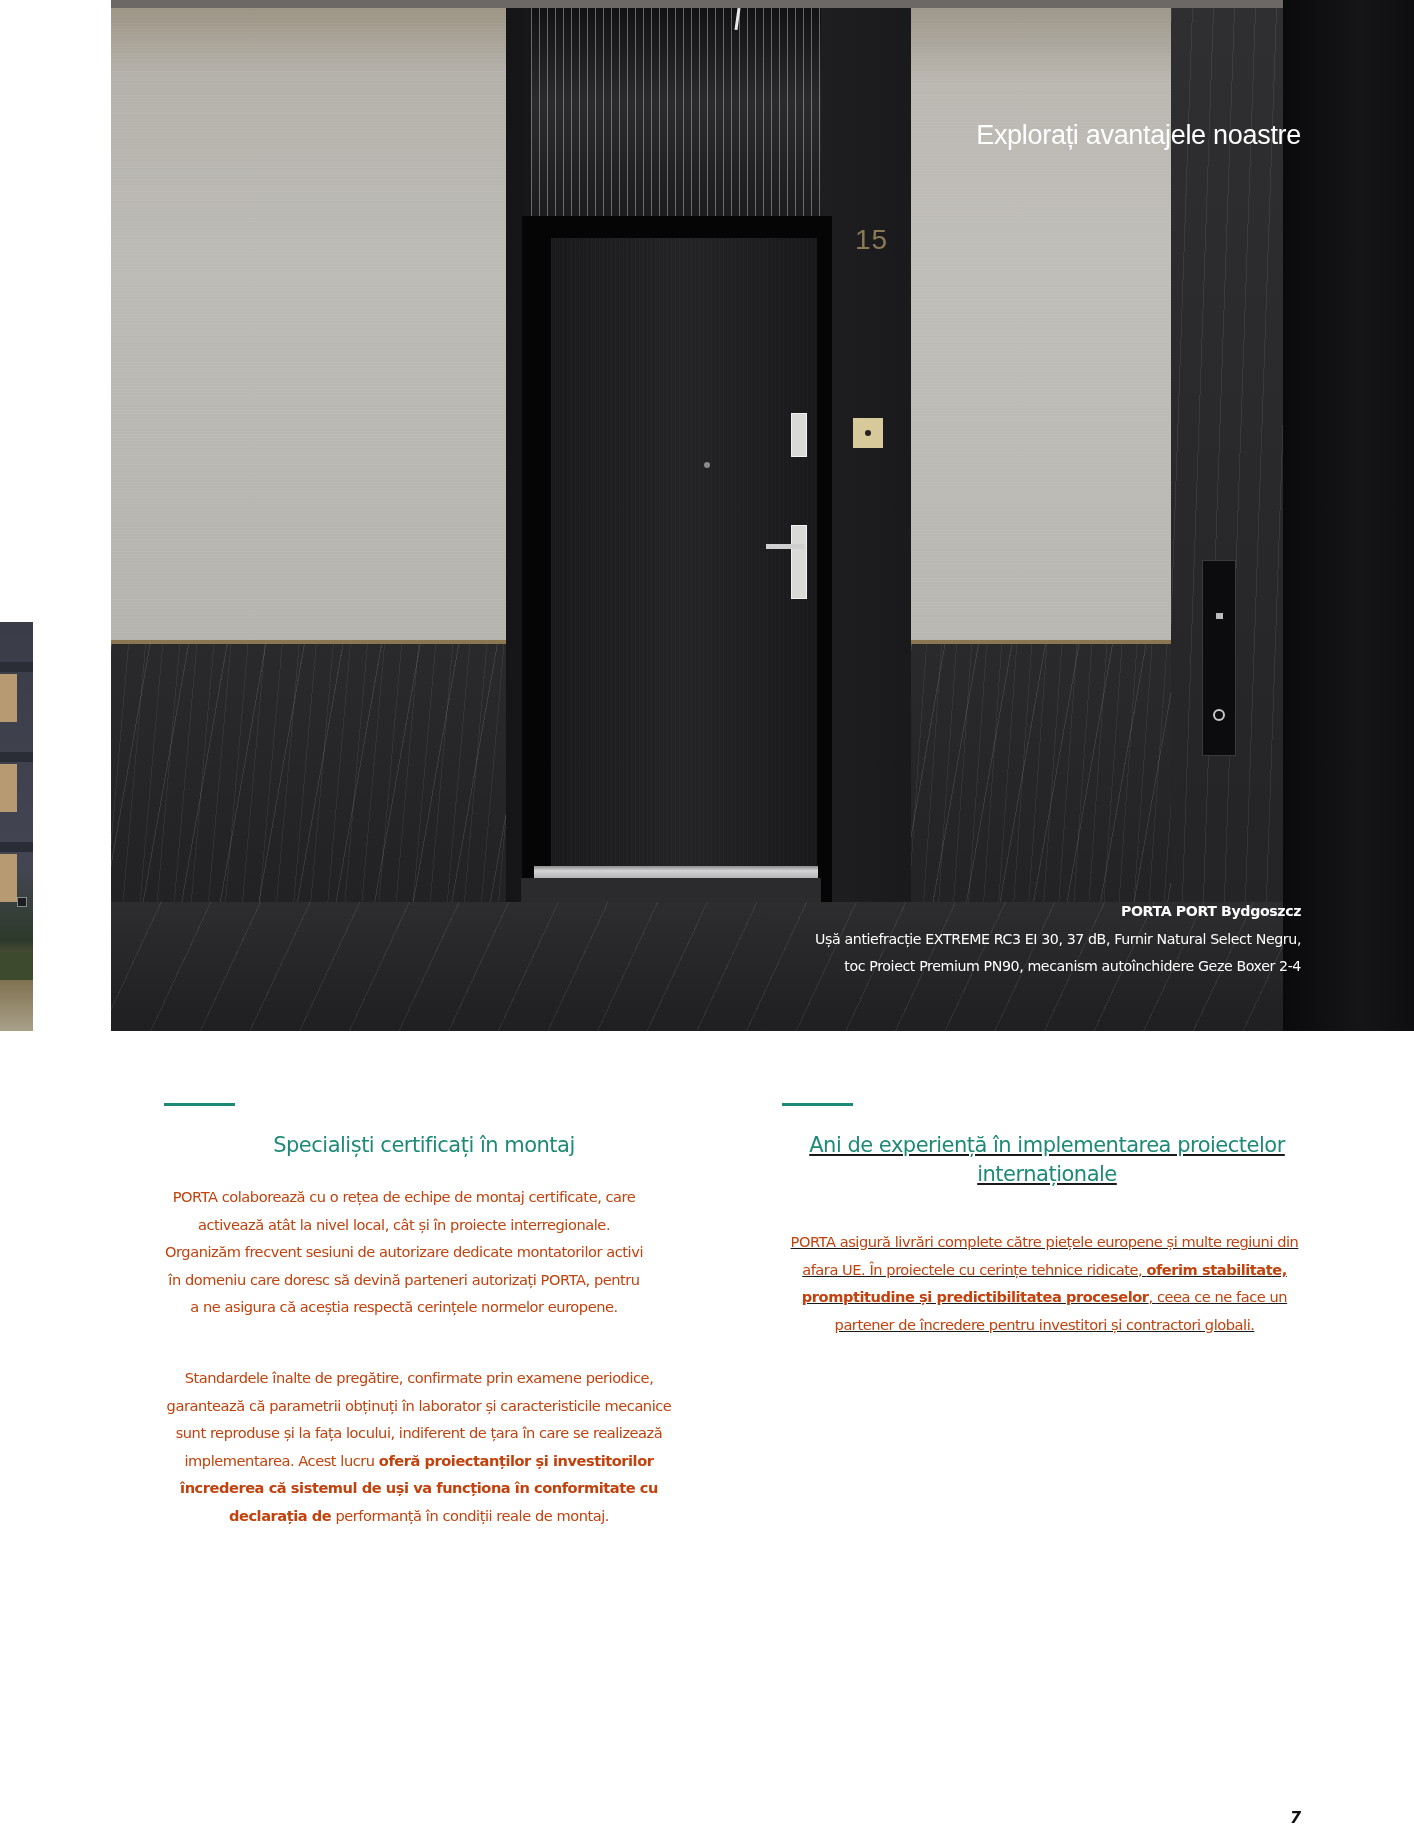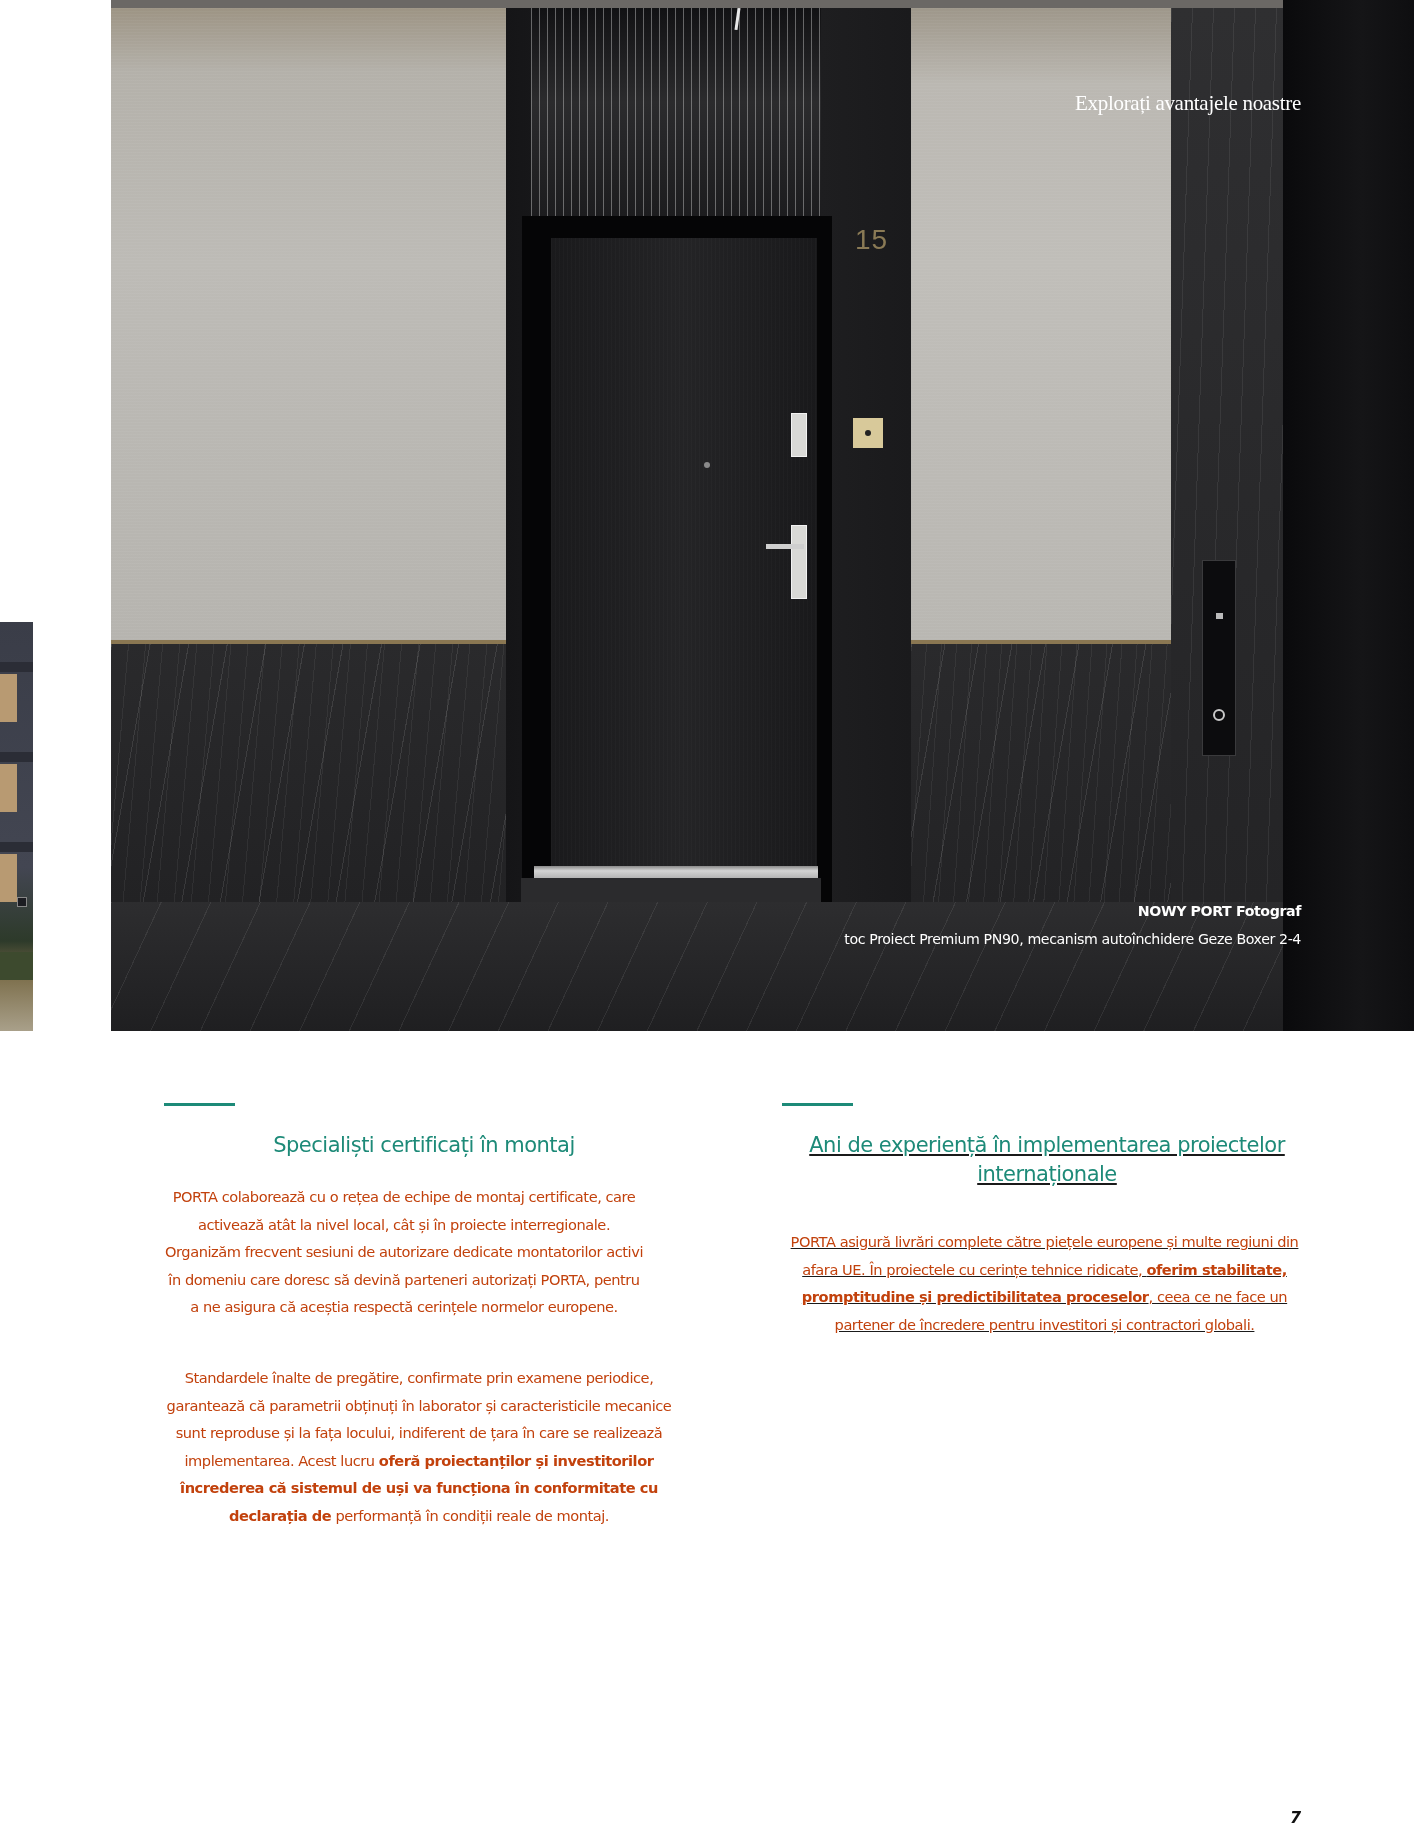--- a/index.html
+++ b/index.html
@@ -90,22 +90,22 @@
 
     .floor {
       position: absolute; left: 0; top: 902px; width: 1172px; height: 129px;
       background:
         repeating-linear-gradient(115deg, rgba(255,255,255,0.08) 0 1px, rgba(0,0,0,0) 1px 45px),
         linear-gradient(180deg, #2d2d2f, #1f1f21);
     }
     .doormat { position: absolute; left: 410px; top: 878px; width: 300px; height: 24px; background: #2b2b2d; }
 
     .hero-title {
-      position: absolute; right: 113px; top: 91px;
-      font-family: Liberation Serif, serif; font-size: 21px; color: #ffffff; letter-spacing: -0.3px;
+      position: absolute; right: 113px; top: 120px;
+      font-family: Liberation Sans, sans-serif; font-size: 27px; color: #ffffff; letter-spacing: -0.3px;
     }
     .caption {
       position: absolute; right: 113px; top: 898px; text-align: right;
       font-family: "DejaVu Sans", sans-serif; font-size: 14.2px; line-height: 27.5px; color: #ffffff; letter-spacing: -0.4px;
     }
     .caption b { font-weight: bold; }
 
     
     .col { position: absolute; top: 1103px; width: 520px; text-align: center; }
     .col-left { left: 164px; }
@@ -173,21 +173,22 @@
     <div class="doorbell"></div>
   </div>
   <div class="house-number">15</div>
 
   <div class="floor"></div>
   <div class="doormat"></div>
 
   <div class="hero-title">Explorați avantajele noastre</div>
 
   <div class="caption">
-    <div><b>NOWY PORT Fotograf</b></div>
+    <div><b>PORTA PORT Bydgoszcz</b></div>
+    <div>Ușă antiefracție EXTREME RC3 EI 30, 37 dB, Furnir Natural Select Negru,</div>
     <div>toc Proiect Premium PN90, mecanism autoînchidere Geze Boxer 2-4</div>
   </div>
 </div>
 
 <div class="col col-left">
   <div class="accent-rule"></div>
   <h2>Specialiști certificați în montaj</h2>
   <p class="first" style="width:480px">PORTA colaborează cu o rețea de echipe de montaj certificate, care activează atât la nivel local, cât și în proiecte interregionale. Organizăm frecvent sesiuni de autorizare dedicate montatorilor activi în domeniu care doresc să devină parteneri autorizați PORTA, pentru a ne asigura că aceștia respectă cerințele normelor europene.</p>
   <p class="second" style="width:510px">
     <span>Standardele înalte de pregătire, confirmate prin examene periodice, garantează că parametrii obținuți în laborator și caracteristicile mecanice sunt reproduse și la fața locului, indiferent de țara în care se realizează implementarea. Acest lucru </span><b>oferă proiectanților și investitorilor încrederea că sistemul de uși va funcționa în conformitate cu declarația de</b><span> performanță în condiții reale de montaj.</span>

